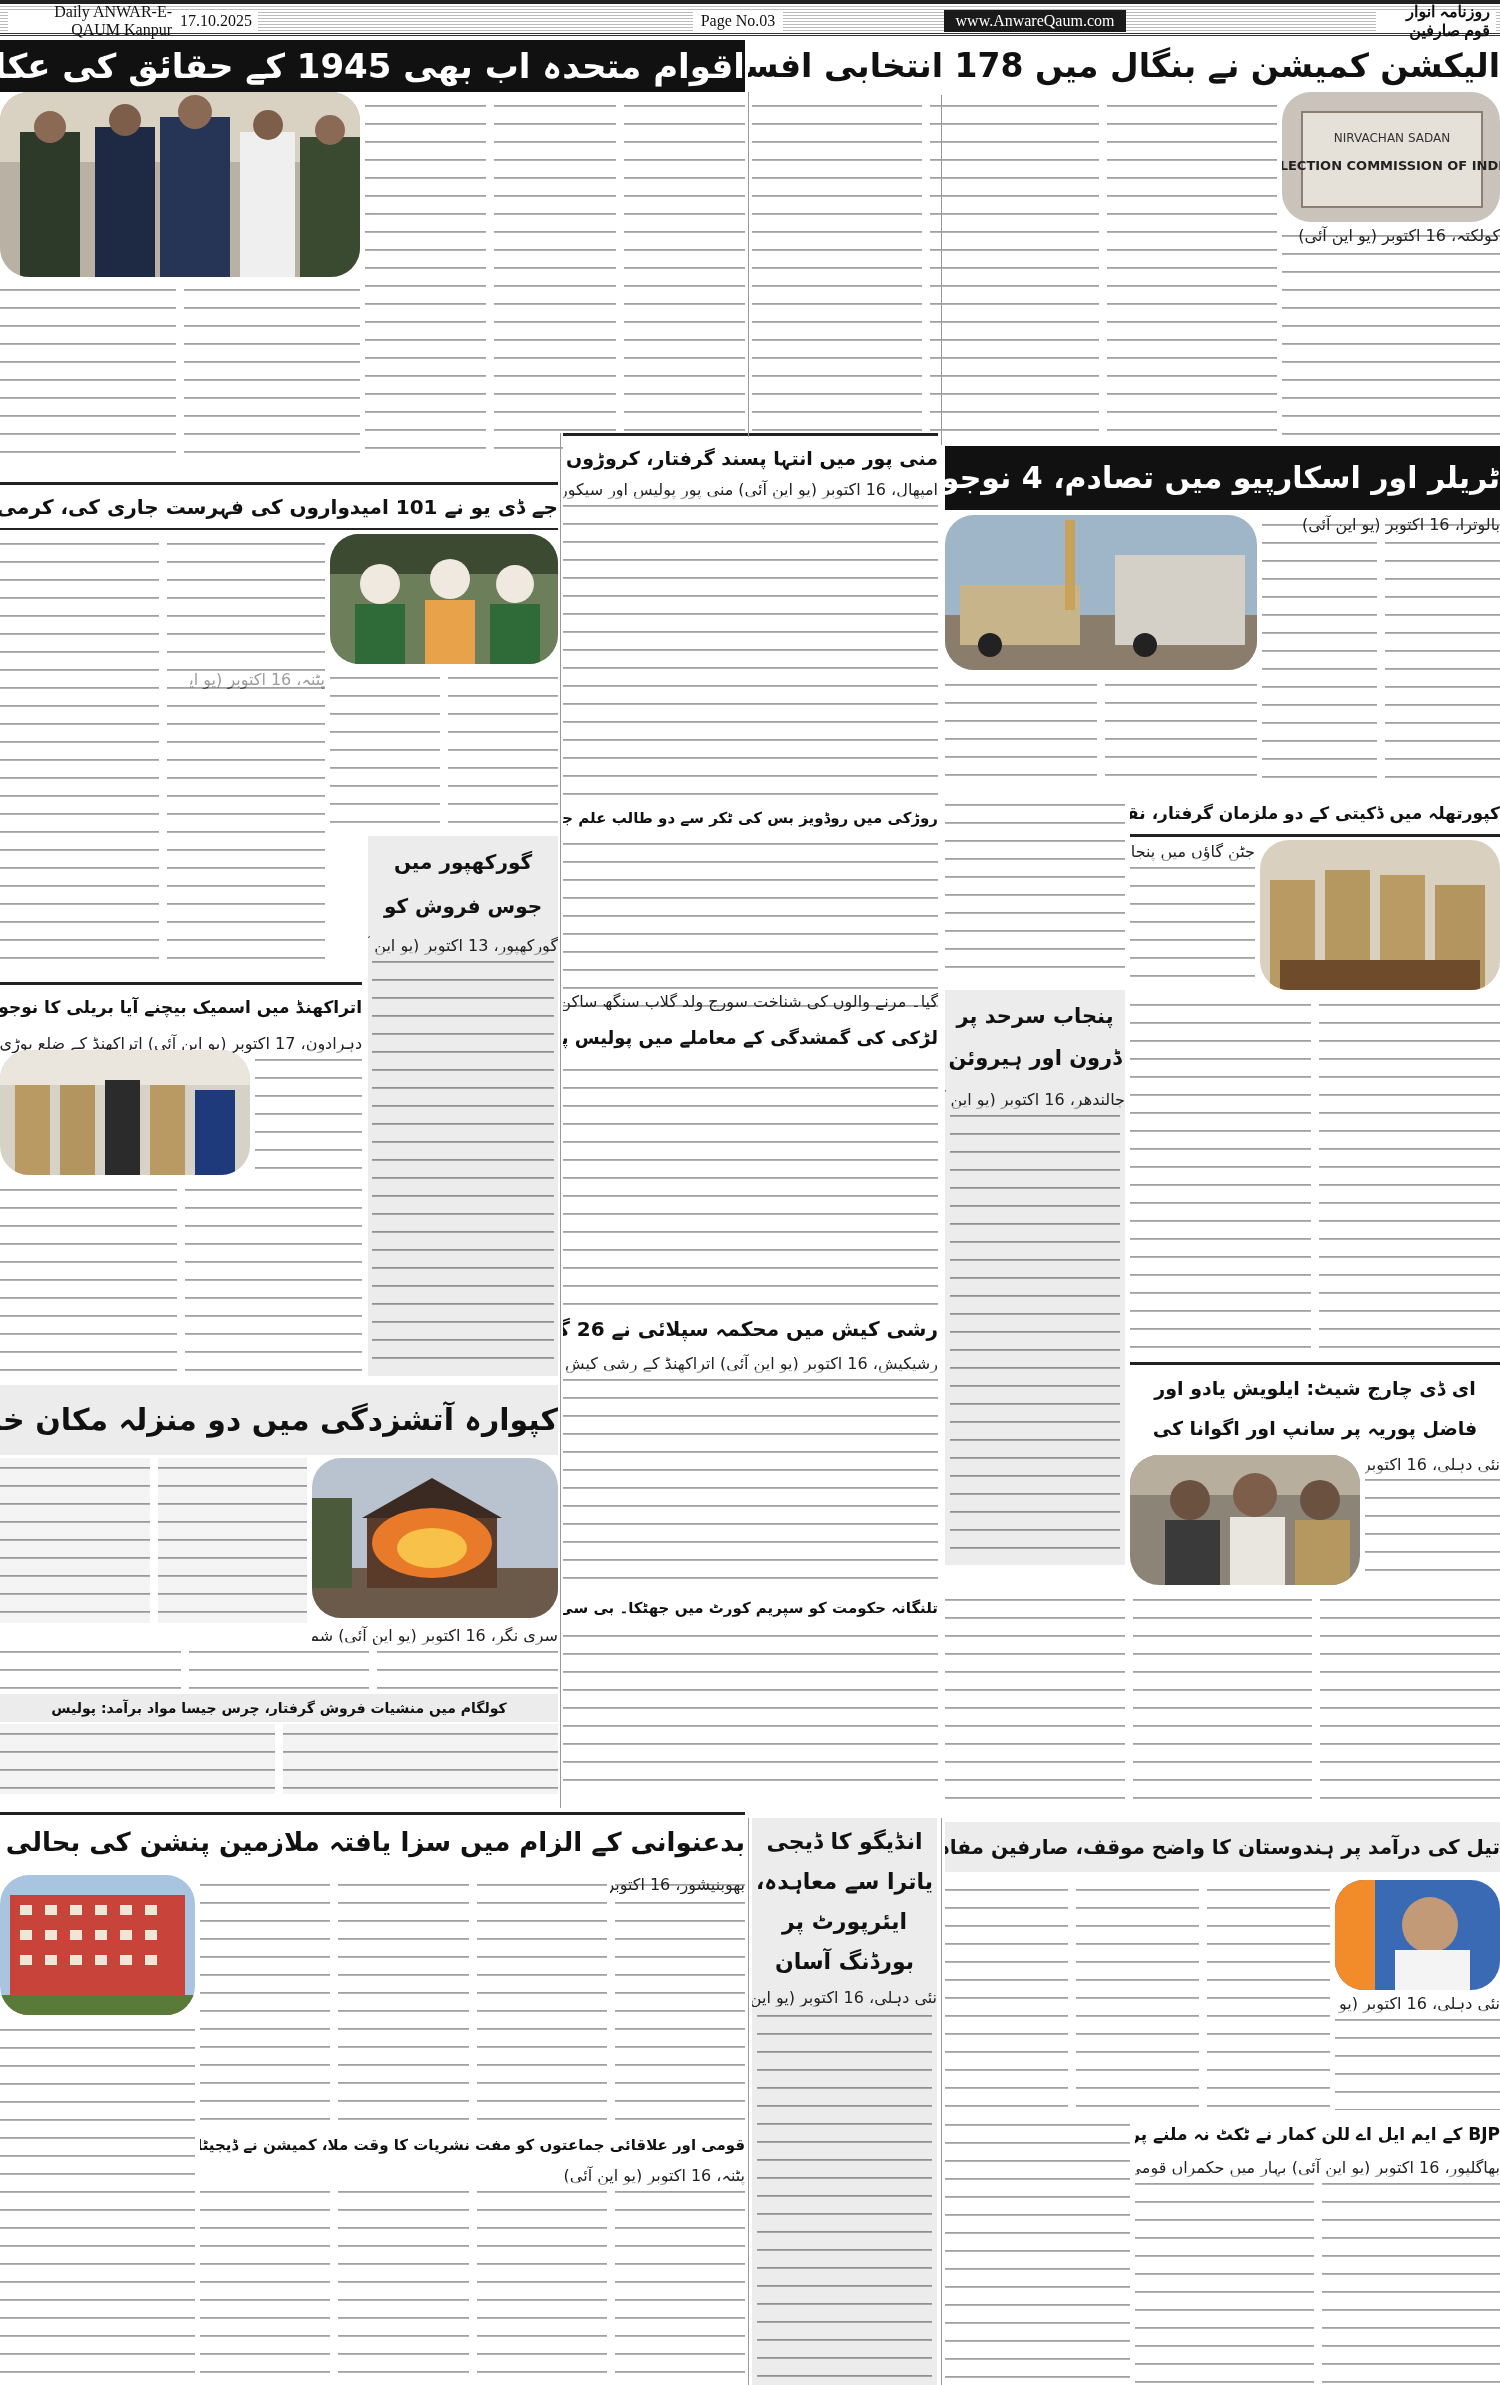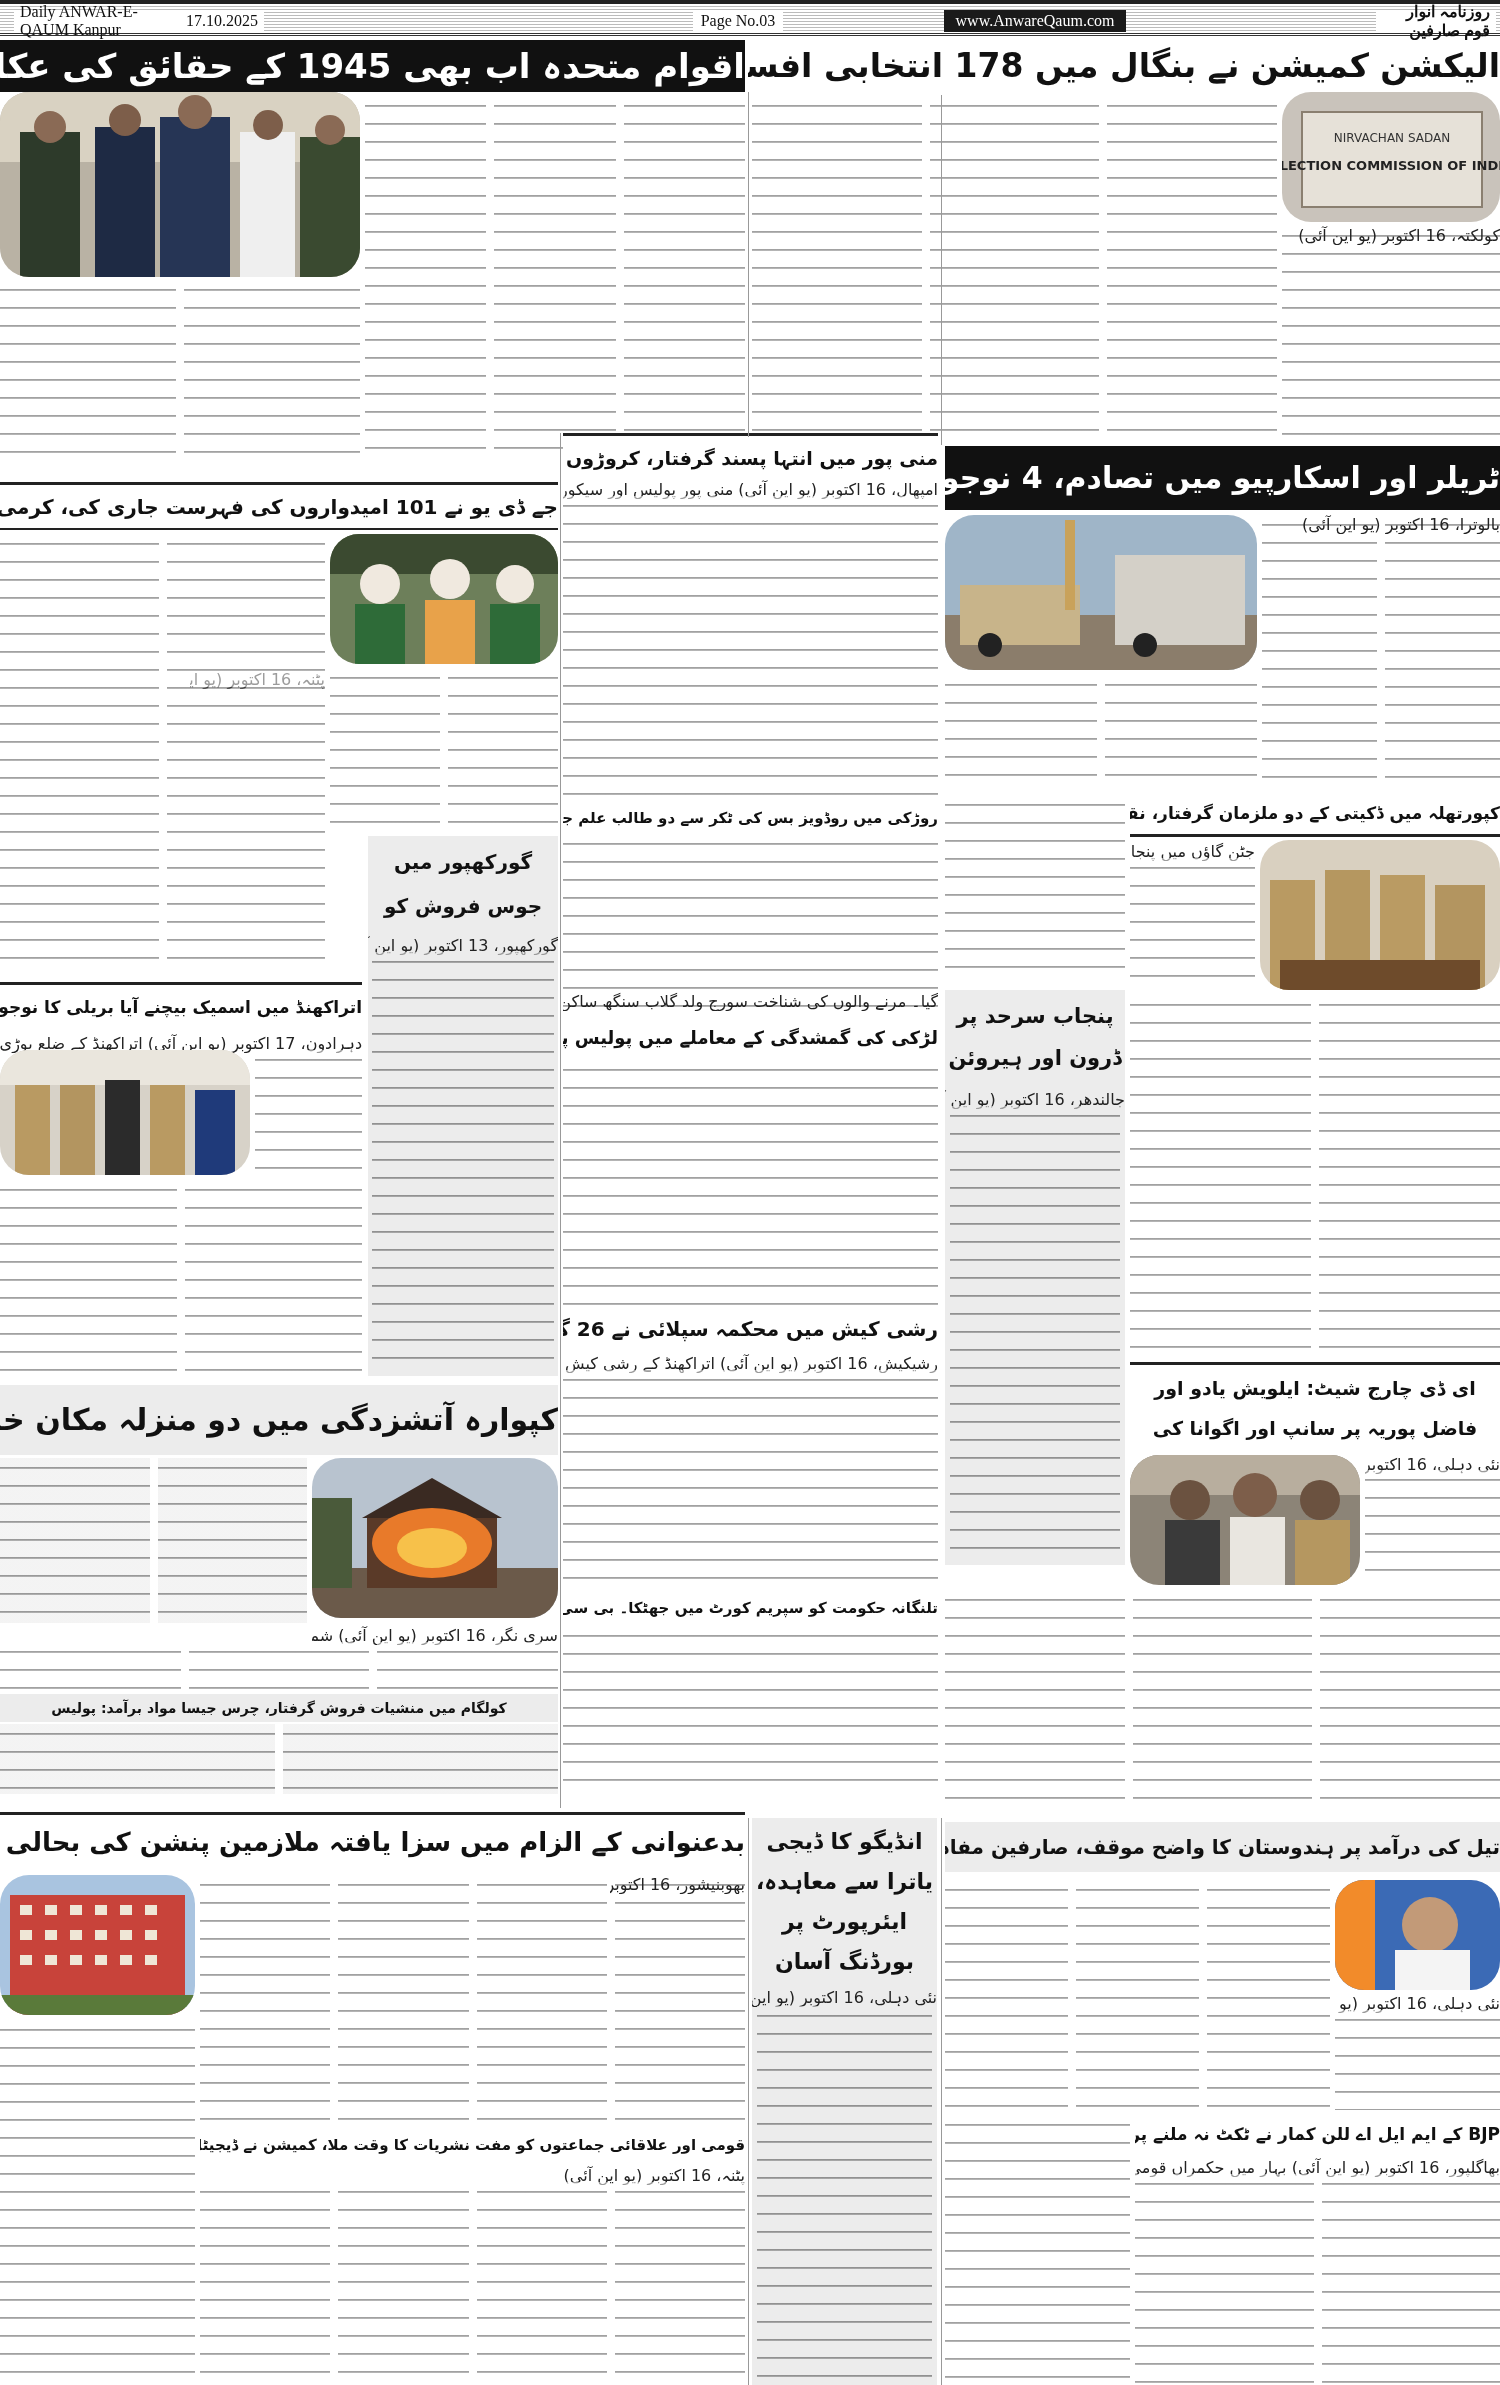--- a/index.html
+++ b/index.html
@@ -7,21 +7,21 @@
   body { position: relative; font-family: "DejaVu Sans", sans-serif; color: #111; }
 
   
   .masthead {
     position: absolute; left: 0; top: 0; width: 1500px; height: 36px;
     border-top: 4px solid #222; border-bottom: 3px double #333;
     background: repeating-linear-gradient(#fff 0 2px, #bbb 2px 3px);
   }
   .mh-box { position: absolute; top: 6px; height: 22px; background: #fff; display:flex; align-items:center; justify-content:center;
             font-family: "Liberation Serif", serif; font-size: 16px; color:#111; padding: 0 6px; }
-  .mh-left { left: 14px; width: 140px; }
+  .mh-left { left: 8px; width: 140px; text-align: right; }
   .mh-page { left: 693px; width: 90px; }
   .mh-url  { left: 944px; width: 182px; background:#1a1a1a; color:#fff; }
   .mh-logo { right: 4px; width: 120px; direction: rtl; font-weight: bold; }
   .headline { position:absolute; direction: rtl; text-align: center; font-family: "DejaVu Sans", sans-serif; font-weight: bold; overflow:hidden; white-space: nowrap; }
   .hl-dark { background:#111; color:#fff; }
   .hl-light { background:#fff; color:#111; }
   .hl-grey { background:#ececec; color:#111; }
 
   .rule { position:absolute; height: 3px; background:#222; }
   .vrule { position:absolute; width: 1px; background:#999; }

